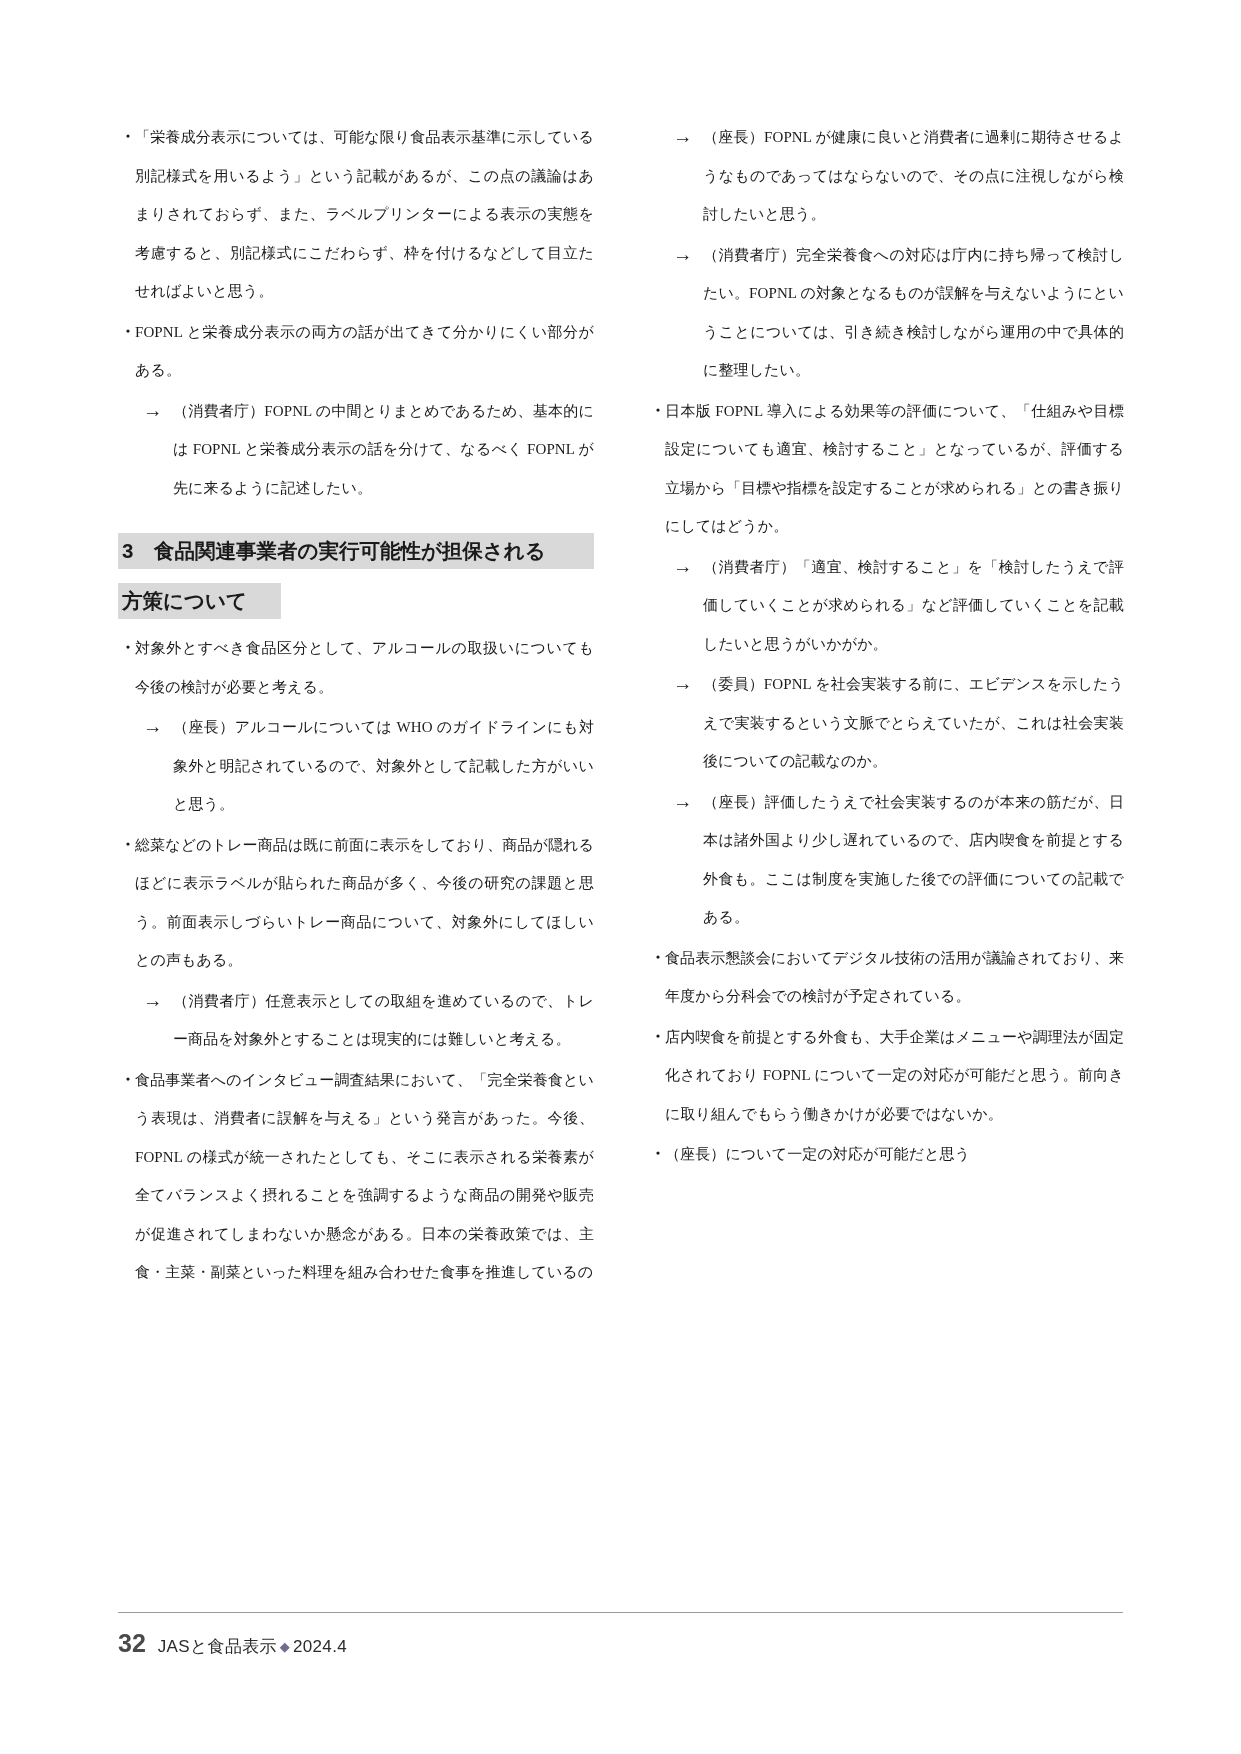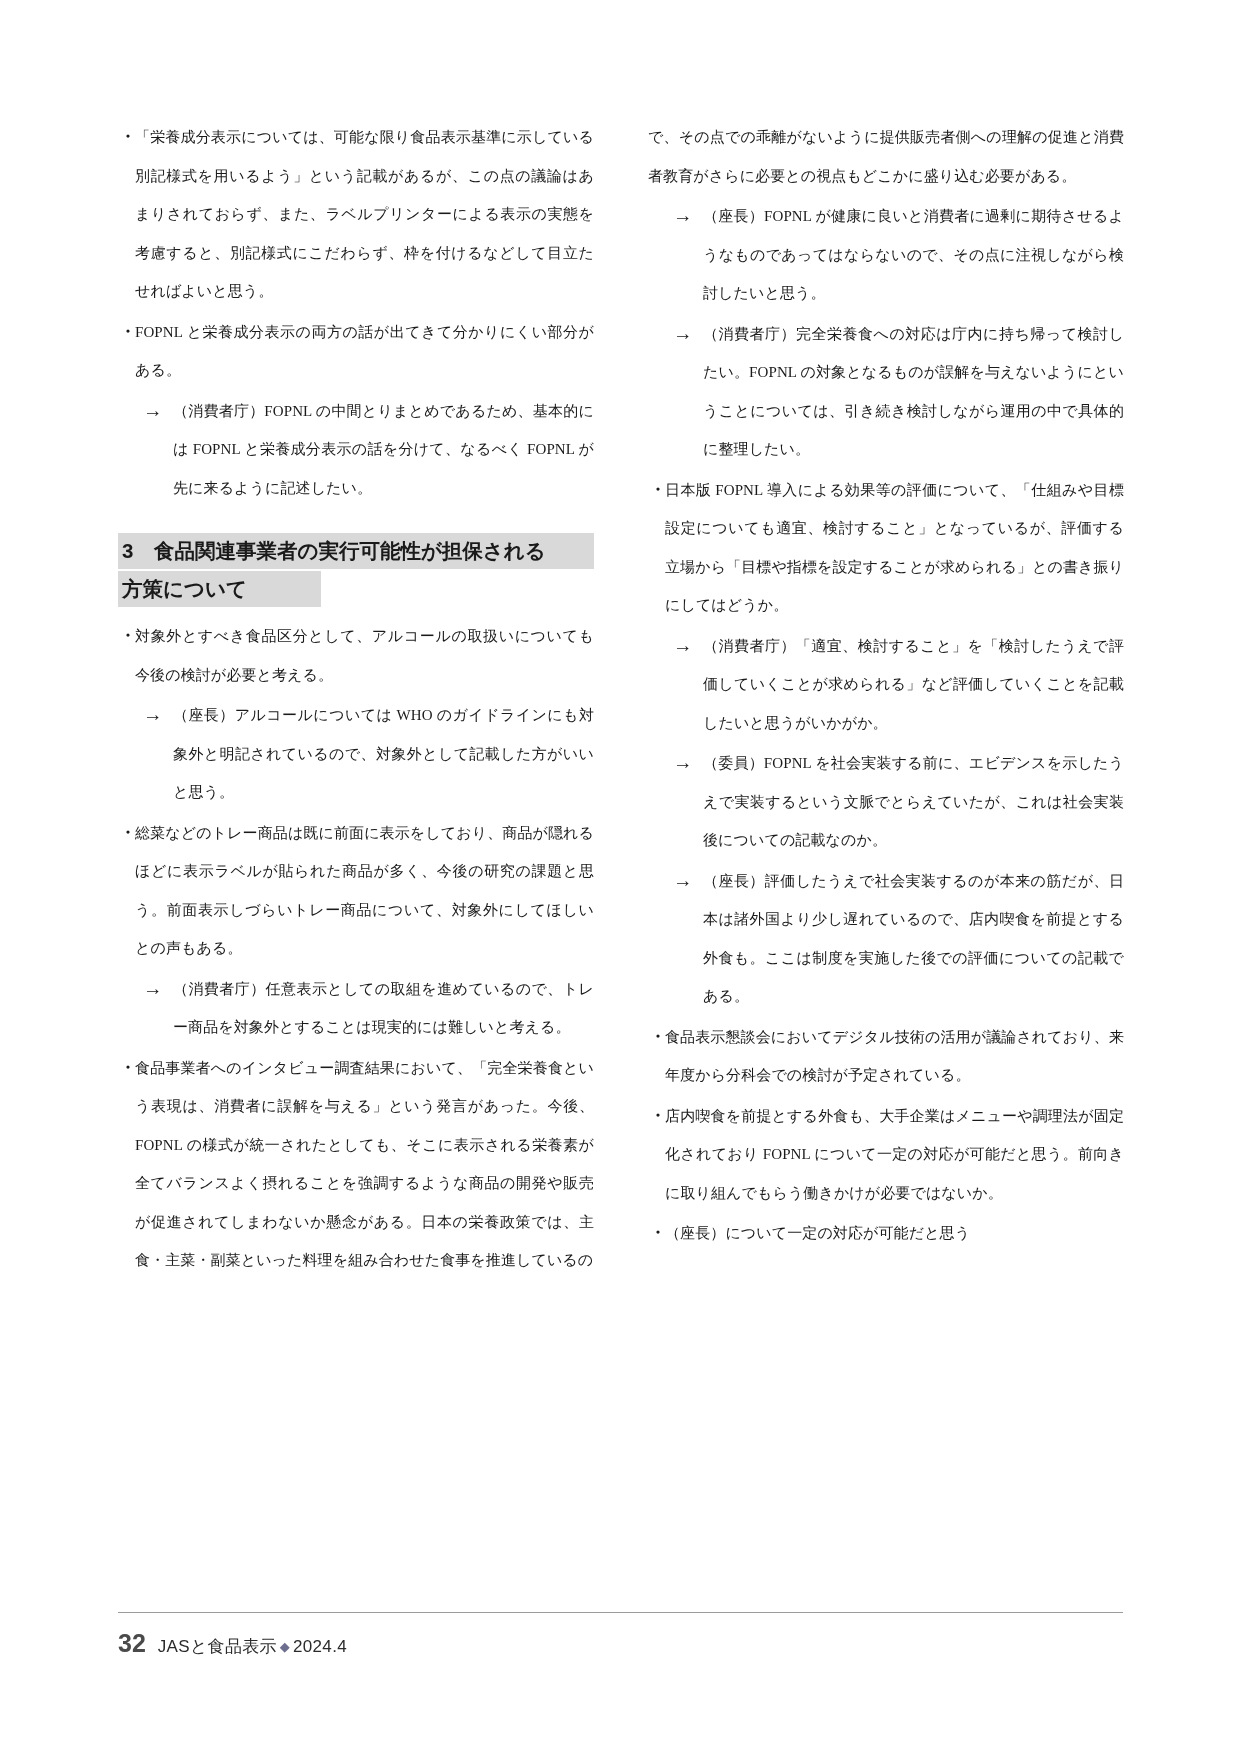--- a/index.html
+++ b/index.html
@@ -70,21 +70,21 @@
     background: #d9d9d9;
     font-family: "Liberation Sans", "DejaVu Sans", sans-serif;
     font-weight: bold;
     font-size: 20.5px;
     line-height: 34px;
     padding: 1px 16px 1px 4px;
     box-sizing: border-box;
     white-space: pre;
   }
   .section-head .line.l1 { width: 100%; }
-  .section-head .line.l2 { width: 203px; margin-top: 2px; }
+  .section-head .line.l2 { width: 163px; margin-top: 14px; }
 
   
   .footer {
     position: absolute;
     left: 118px;
     right: 118px;
     bottom: 96px;
   }
   .footer .rule {
     border-top: 1.3px solid #9b9b9b;
@@ -166,23 +166,20 @@
 
       <div class="bullet">
         <span class="marker">・</span>
         <span class="body">食品事業者へのインタビュー調査結果において、「完全栄養食という表現は、消費者に誤解を与える」という発言があった。今後、FOPNL の様式が統一されたとしても、そこに表示される栄養素が全てバランスよく摂れることを強調するような商品の開発や販売が促進されてしまわないか懸念がある。日本の栄養政策では、主食・主菜・副菜といった料理を組み合わせた食事を推進しているの</span>
       </div>
 
     </div>
 
     <div class="col">
 
-      <div class="bullet">
-        <span class="body">で、その点での乖離がないように提供販売者側への理解の促進と消費者教育がさらに必要との視点もどこかに盛り込む必要がある。</span>
-      </div>
 
       <div class="bullet sub">
         <span class="marker">→</span>
         <span class="body">（座長）FOPNL が健康に良いと消費者に過剰に期待させるようなものであってはならないので、その点に注視しながら検討したいと思う。</span>
       </div>
 
       <div class="bullet sub">
         <span class="marker">→</span>
         <span class="body">（消費者庁）完全栄養食への対応は庁内に持ち帰って検討したい。FOPNL の対象となるものが誤解を与えないようにということについては、引き続き検討しながら運用の中で具体的に整理したい。</span>
       </div>

